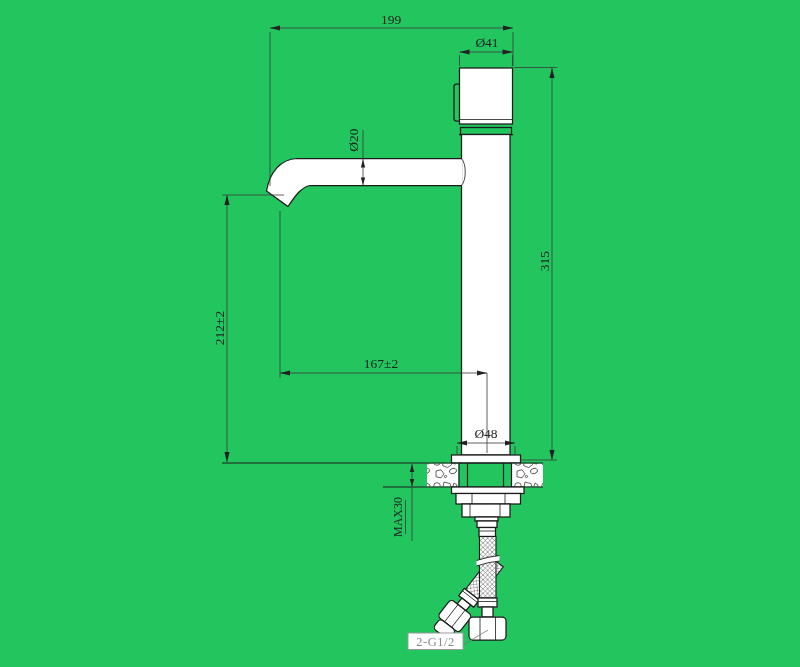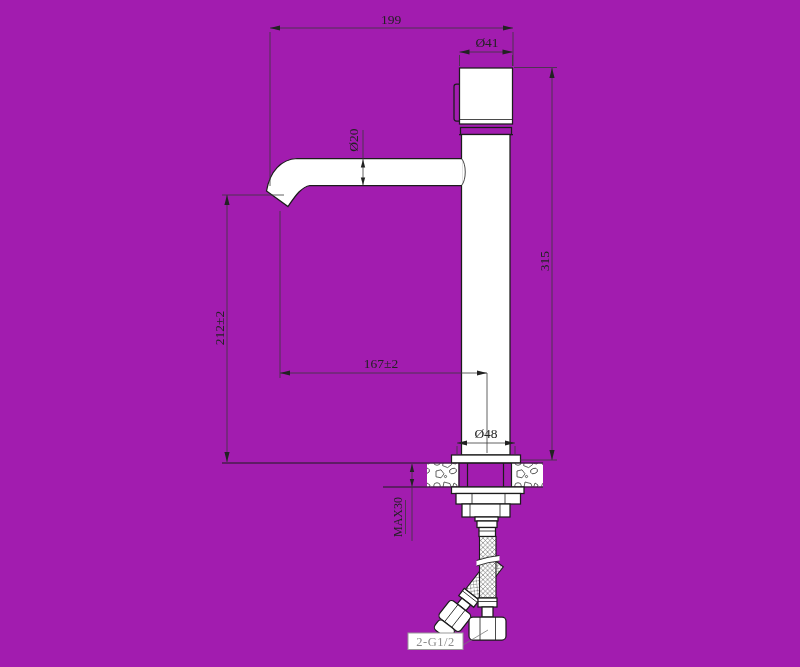--- a/index.html
+++ b/index.html
@@ -1,16 +1,16 @@
 <!DOCTYPE html>
 <html><head>
 <meta charset="utf-8">
 <style>
   html,body{margin:0;padding:0;background:#fff;}
-  .stage{width:800px;height:667px;background:#a21caf;position:relative;overflow:hidden;
+  .stage{width:800px;height:667px;background:#22c55e;position:relative;overflow:hidden;
          font-family:"Liberation Serif", serif;}
   svg{display:block;}
   text{font-family:"Liberation Serif", serif;fill:#222;}
   .dim-text{font-size:13.5px;}
   .label-gray{fill:#8a8a8a;font-size:12.5px;letter-spacing:.5px;}
 </style>
 </head>
 <body>
 
 <div class="stage">

